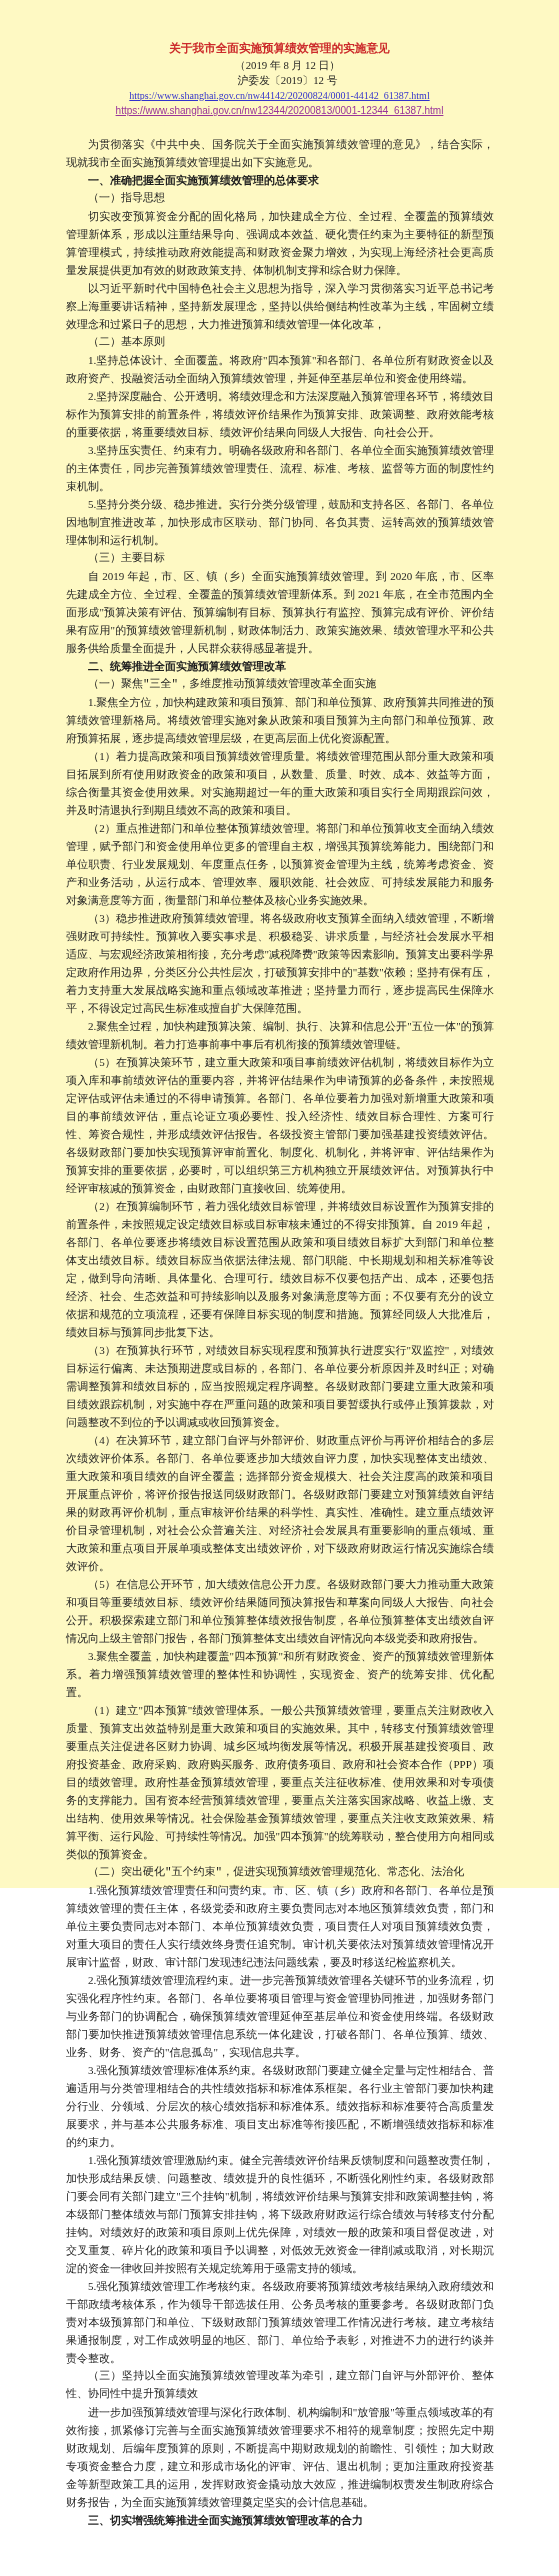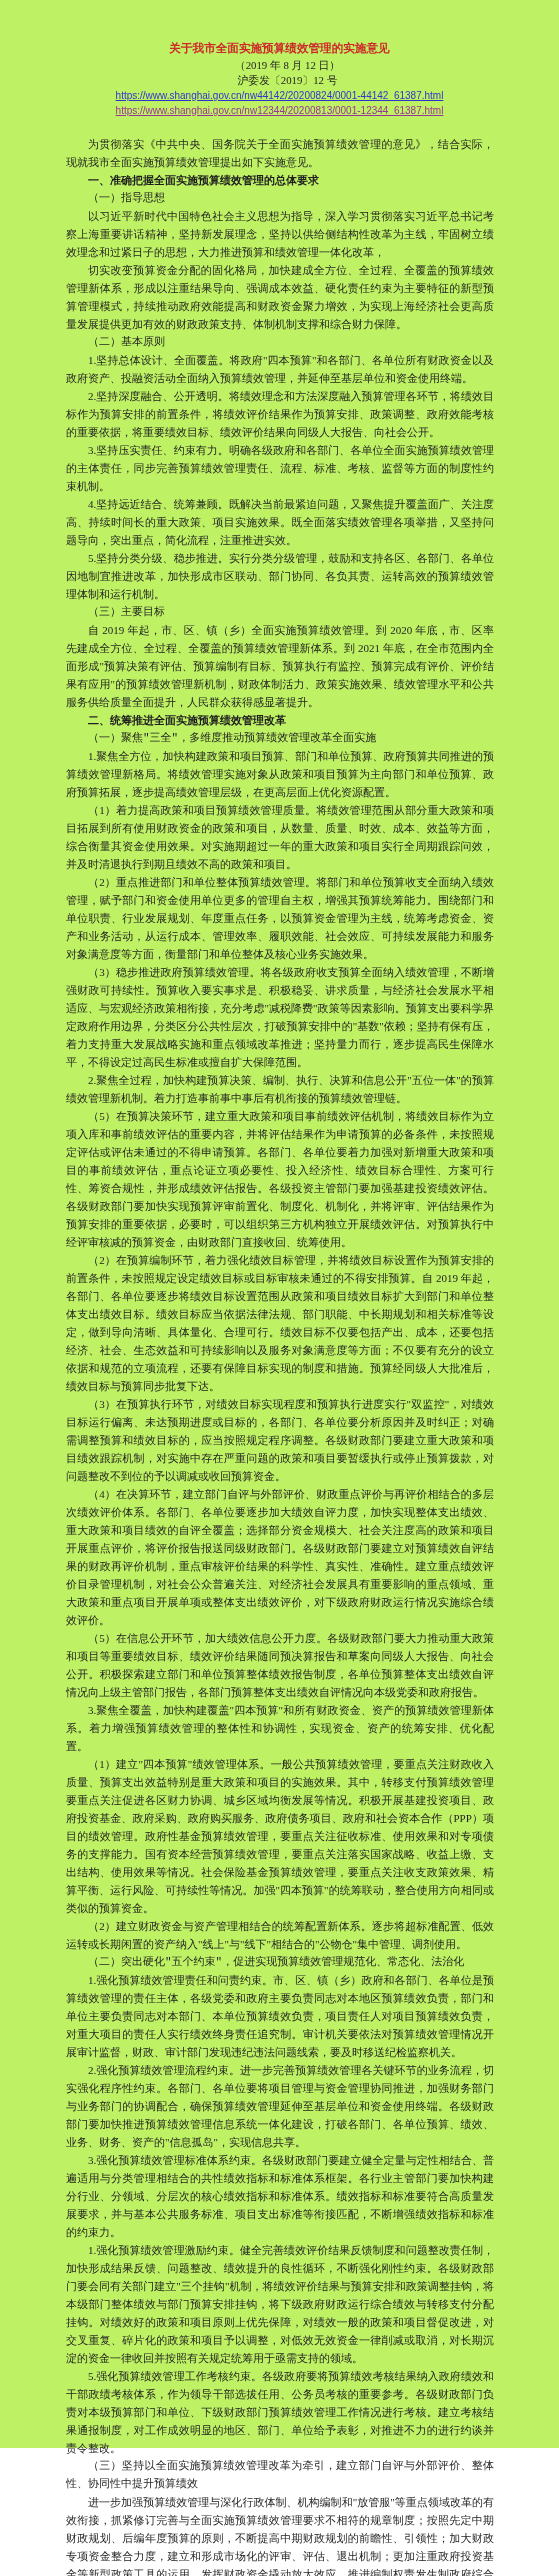--- a/index.html
+++ b/index.html
@@ -9,22 +9,22 @@
   }
   body {
     width: 559px;
     height: 2576px;
     overflow: hidden;
     font-family: "Liberation Serif", "DejaVu Serif", serif;
     color: var(--text, #1f1f1f);
   }
   .page {
     width: 559px;
-    height: 2448px;
-    background: #bef264;
+    height: 1888px;
+    background: #fef9c3;
     box-sizing: border-box;
   }
   .doc-header {
     text-align: center;
     padding-top: 40px;
   }
   .doc-title {
     margin: 0;
     font-size: 11.6px;
     font-weight: bold;
@@ -39,21 +39,21 @@
   }
   .doc-link-line {
     line-height: 15px;
   }
   a.doc-link {
     font-family: "Liberation Sans", "DejaVu Sans", sans-serif;
     font-size: 10px;
     text-decoration: underline;
     cursor: pointer;
   }
-  a.doc-link.link-primary { color: var(--link-primary, #3333cc); }
+  a.doc-link.link-primary { color: var(--link-primary, #3333cc); font-family: Liberation Serif, serif; }
   a.doc-link.link-visited { color: var(--link-visited, #993399); }
   .doc-body {
     margin: 17px 65px 0 66px;
   }
   .para {
     margin: 0;
     padding: 0;
     font-size: 11px;
     line-height: 18px;
     text-indent: 2em;
@@ -80,33 +80,32 @@
   </header>
 
   <main class="doc-body">
 
       <p class="para p">为贯彻落实《中共中央、国务院关于全面实施预算绩效管理的意见》，结合实际，现就我市全面实施预算绩效管理提出如下实施意见。</p>
 
       <p class="para h1">一、准确把握全面实施预算绩效管理的总体要求</p>
 
       <p class="para h2">（一）指导思想</p>
 
+      <p class="para p">切实改变预算资金分配的固化格局，加快建成全方位、全过程、全覆盖的预算绩效管理新体系，形成以注重结果导向、强调成本效益、硬化责任约束为主要特征的新型预算管理模式，持续推动政府效能提高和财政资金聚力增效，为实现上海经济社会更高质量发展提供更加有效的财政政策支持、体制机制支撑和综合财力保障。</p>
+
       <p class="para p">以习近平新时代中国特色社会主义思想为指导，深入学习贯彻落实习近平总书记考察上海重要讲话精神，坚持新发展理念，坚持以供给侧结构性改革为主线，牢固树立绩效理念和过紧日子的思想，大力推进预算和绩效管理一体化改革，</p>
-
-      <p class="para p">切实改变预算资金分配的固化格局，加快建成全方位、全过程、全覆盖的预算绩效管理新体系，形成以注重结果导向、强调成本效益、硬化责任约束为主要特征的新型预算管理模式，持续推动政府效能提高和财政资金聚力增效，为实现上海经济社会更高质量发展提供更加有效的财政政策支持、体制机制支撑和综合财力保障。</p>
 
       <p class="para h2">（二）基本原则</p>
 
       <p class="para p">1.坚持总体设计、全面覆盖。将政府"四本预算"和各部门、各单位所有财政资金以及政府资产、投融资活动全面纳入预算绩效管理，并延伸至基层单位和资金使用终端。</p>
 
       <p class="para p">2.坚持深度融合、公开透明。将绩效理念和方法深度融入预算管理各环节，将绩效目标作为预算安排的前置条件，将绩效评价结果作为预算安排、政策调整、政府效能考核的重要依据，将重要绩效目标、绩效评价结果向同级人大报告、向社会公开。</p>
 
       <p class="para p">3.坚持压实责任、约束有力。明确各级政府和各部门、各单位全面实施预算绩效管理的主体责任，同步完善预算绩效管理责任、流程、标准、考核、监督等方面的制度性约束机制。</p>
 
-      <p class="para p">4.坚持远近结合、统筹兼顾。既解决当前最紧迫问题，又聚焦提升覆盖面广、关注度高、持续时间长的重大政策、项目实施效果。既全面落实绩效管理各项举措，又坚持问题导向，突出重点，简化流程，注重推进实效。</p>
 
       <p class="para p">5.坚持分类分级、稳步推进。实行分类分级管理，鼓励和支持各区、各部门、各单位因地制宜推进改革，加快形成市区联动、部门协同、各负其责、运转高效的预算绩效管理体制和运行机制。</p>
 
       <p class="para h2">（三）主要目标</p>
 
       <p class="para p">自 2019 年起，市、区、镇（乡）全面实施预算绩效管理。到 2020 年底，市、区率先建成全方位、全过程、全覆盖的预算绩效管理新体系。到 2021 年底，在全市范围内全面形成"预算决策有评估、预算编制有目标、预算执行有监控、预算完成有评价、评价结果有应用"的预算绩效管理新机制，财政体制活力、政策实施效果、绩效管理水平和公共服务供给质量全面提升，人民群众获得感显著提升。</p>
 
       <p class="para h1">二、统筹推进全面实施预算绩效管理改革</p>
 
       <p class="para h2">（一）聚焦"三全"，多维度推动预算绩效管理改革全面实施</p>
@@ -128,21 +127,20 @@
       <p class="para p">（3）在预算执行环节，对绩效目标实现程度和预算执行进度实行"双监控"，对绩效目标运行偏离、未达预期进度或目标的，各部门、各单位要分析原因并及时纠正；对确需调整预算和绩效目标的，应当按照规定程序调整。各级财政部门要建立重大政策和项目绩效跟踪机制，对实施中存在严重问题的政策和项目要暂缓执行或停止预算拨款，对问题整改不到位的予以调减或收回预算资金。</p>
 
       <p class="para p">（4）在决算环节，建立部门自评与外部评价、财政重点评价与再评价相结合的多层次绩效评价体系。各部门、各单位要逐步加大绩效自评力度，加快实现整体支出绩效、重大政策和项目绩效的自评全覆盖；选择部分资金规模大、社会关注度高的政策和项目开展重点评价，将评价报告报送同级财政部门。各级财政部门要建立对预算绩效自评结果的财政再评价机制，重点审核评价结果的科学性、真实性、准确性。建立重点绩效评价目录管理机制，对社会公众普遍关注、对经济社会发展具有重要影响的重点领域、重大政策和重点项目开展单项或整体支出绩效评价，对下级政府财政运行情况实施综合绩效评价。</p>
 
       <p class="para p">（5）在信息公开环节，加大绩效信息公开力度。各级财政部门要大力推动重大政策和项目等重要绩效目标、绩效评价结果随同预决算报告和草案向同级人大报告、向社会公开。积极探索建立部门和单位预算整体绩效报告制度，各单位预算整体支出绩效自评情况向上级主管部门报告，各部门预算整体支出绩效自评情况向本级党委和政府报告。</p>
 
       <p class="para p">3.聚焦全覆盖，加快构建覆盖"四本预算"和所有财政资金、资产的预算绩效管理新体系。着力增强预算绩效管理的整体性和协调性，实现资金、资产的统筹安排、优化配置。</p>
 
       <p class="para p">（1）建立"四本预算"绩效管理体系。一般公共预算绩效管理，要重点关注财政收入质量、预算支出效益特别是重大政策和项目的实施效果。其中，转移支付预算绩效管理要重点关注促进各区财力协调、城乡区域均衡发展等情况。积极开展基建投资项目、政府投资基金、政府采购、政府购买服务、政府债务项目、政府和社会资本合作（PPP）项目的绩效管理。政府性基金预算绩效管理，要重点关注征收标准、使用效果和对专项债务的支撑能力。国有资本经营预算绩效管理，要重点关注落实国家战略、收益上缴、支出结构、使用效果等情况。社会保险基金预算绩效管理，要重点关注收支政策效果、精算平衡、运行风险、可持续性等情况。加强"四本预算"的统筹联动，整合使用方向相同或类似的预算资金。</p>
 
-      <p class="para p">（2）建立财政资金与资产管理相结合的统筹配置新体系。逐步将超标准配置、低效运转或长期闲置的资产纳入"线上"与"线下"相结合的"公物仓"集中管理、调剂使用。</p>
 
       <p class="para h2">（二）突出硬化"五个约束"，促进实现预算绩效管理规范化、常态化、法治化</p>
 
       <p class="para p">1.强化预算绩效管理责任和问责约束。市、区、镇（乡）政府和各部门、各单位是预算绩效管理的责任主体，各级党委和政府主要负责同志对本地区预算绩效负责，部门和单位主要负责同志对本部门、本单位预算绩效负责，项目责任人对项目预算绩效负责，对重大项目的责任人实行绩效终身责任追究制。审计机关要依法对预算绩效管理情况开展审计监督，财政、审计部门发现违纪违法问题线索，要及时移送纪检监察机关。</p>
 
       <p class="para p">2.强化预算绩效管理流程约束。进一步完善预算绩效管理各关键环节的业务流程，切实强化程序性约束。各部门、各单位要将项目管理与资金管理协同推进，加强财务部门与业务部门的协调配合，确保预算绩效管理延伸至基层单位和资金使用终端。各级财政部门要加快推进预算绩效管理信息系统一体化建设，打破各部门、各单位预算、绩效、业务、财务、资产的"信息孤岛"，实现信息共享。</p>
 
       <p class="para p">3.强化预算绩效管理标准体系约束。各级财政部门要建立健全定量与定性相结合、普遍适用与分类管理相结合的共性绩效指标和标准体系框架。各行业主管部门要加快构建分行业、分领域、分层次的核心绩效指标和标准体系。绩效指标和标准要符合高质量发展要求，并与基本公共服务标准、项目支出标准等衔接匹配，不断增强绩效指标和标准的约束力。</p>
 
       <p class="para p">1.强化预算绩效管理激励约束。健全完善绩效评价结果反馈制度和问题整改责任制，加快形成结果反馈、问题整改、绩效提升的良性循环，不断强化刚性约束。各级财政部门要会同有关部门建立"三个挂钩"机制，将绩效评价结果与预算安排和政策调整挂钩，将本级部门整体绩效与部门预算安排挂钩，将下级政府财政运行综合绩效与转移支付分配挂钩。对绩效好的政策和项目原则上优先保障，对绩效一般的政策和项目督促改进，对交叉重复、碎片化的政策和项目予以调整，对低效无效资金一律削减或取消，对长期沉淀的资金一律收回并按照有关规定统筹用于亟需支持的领域。</p>

